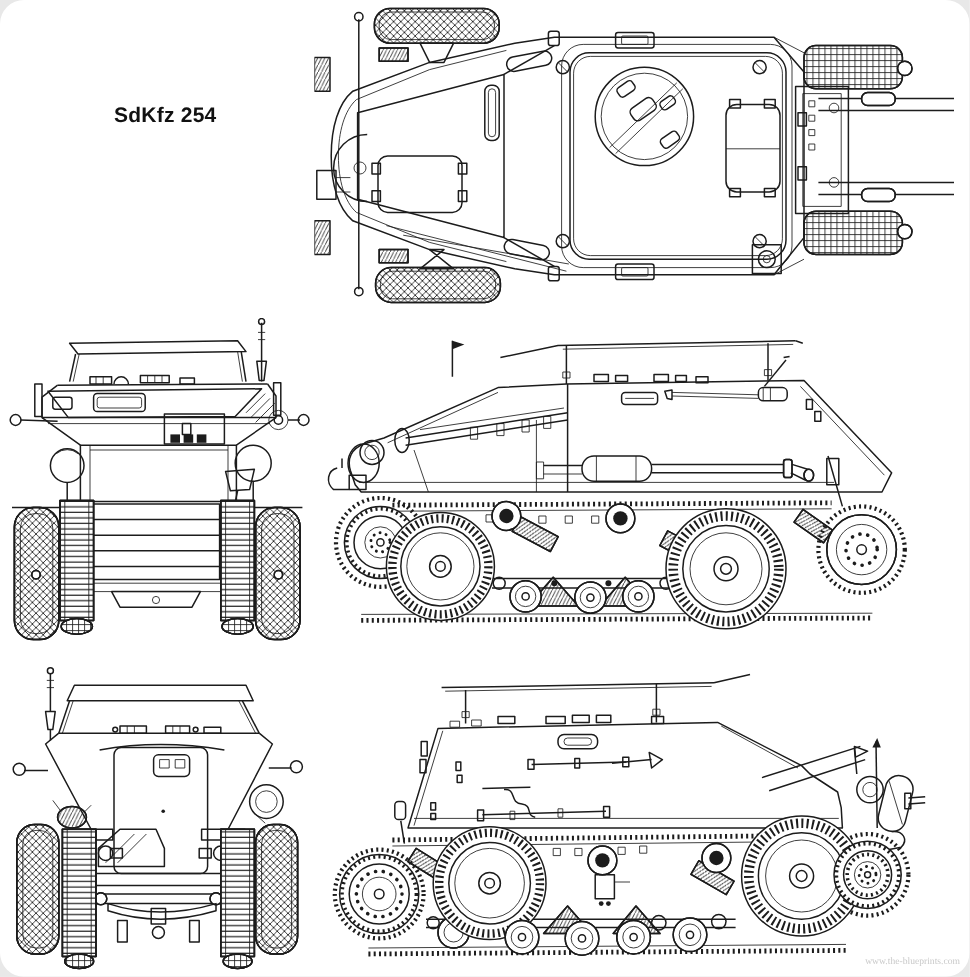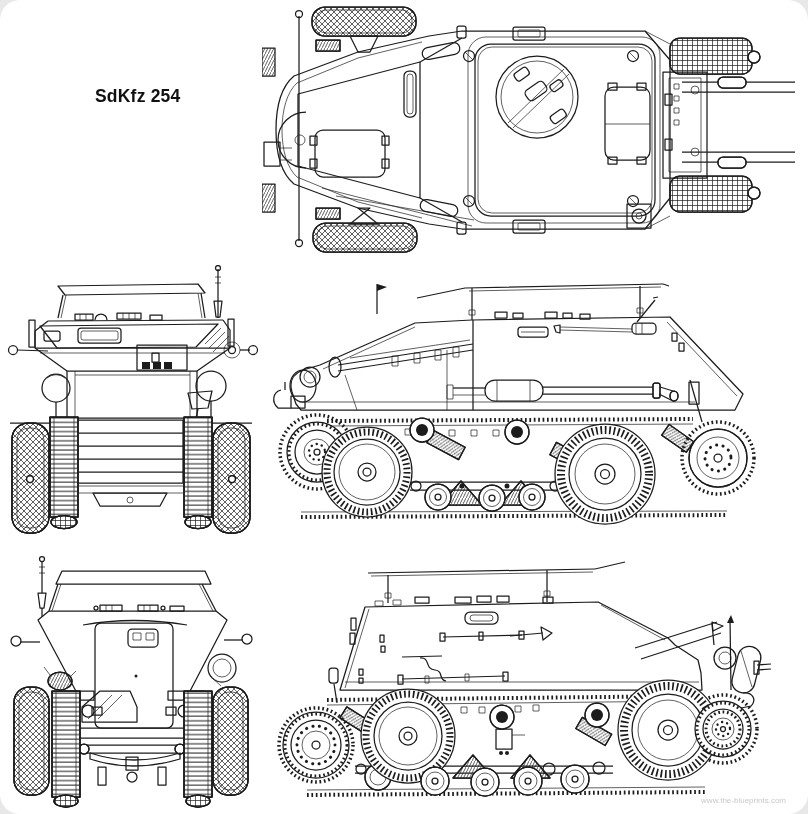--- a/index.html
+++ b/index.html
@@ -1,21 +1,21 @@
 <!DOCTYPE html>
 <html style="--ink: #1c1c1c; --bg: #ffffff; --wm: #c9c9c9;"><head>
 <meta charset="utf-8">
 <style>
   :root{ --ink:#1c1c1c; --bg:#ffffff; --wm:#c9c9c9; }
   html,body{margin:0;padding:0;background:#e8e8e8;}
   #canvas{position:relative;width:808px;height:814px;background:var(--bg);overflow:hidden;
           font-family:"Liberation Sans","DejaVu Sans",sans-serif;border-radius:20px;}
   #title{position:absolute;left:95px;top:86px;font-size:17.5px;font-weight:bold;color:#111;
          letter-spacing:.2px;}
-  #watermark{position:absolute;right:22px;top:796px;font-size:8px;color:var(--wm);}
+  #watermark{position:absolute;right:8px;top:796px;font-size:8px;color:var(--wm);font-family:Liberation Serif, serif;}
   .view{position:absolute;}
   
   svg path,svg line,svg rect,svg circle,svg ellipse,svg polyline,svg polygon{
     fill:none;stroke:var(--ink);stroke-width:1.25;stroke-linejoin:round;}
   .s07{stroke-width:.7}.s1{stroke-width:1}.s3{stroke-width:3}
   .s35{stroke-width:3.5}.s4{stroke-width:4}.s7{stroke-width:7}.s8{stroke-width:8}
   .t{stroke-dasharray:1.7 2.7;stroke-linecap:butt}
   .dots{stroke-dasharray:.1 6.5;stroke-width:3;stroke-linecap:round}
   .dots2{stroke-dasharray:.1 5.2;stroke-width:2.4;stroke-linecap:round}
   .fw{fill:#fff}.fi{fill:var(--ink);stroke:none}

